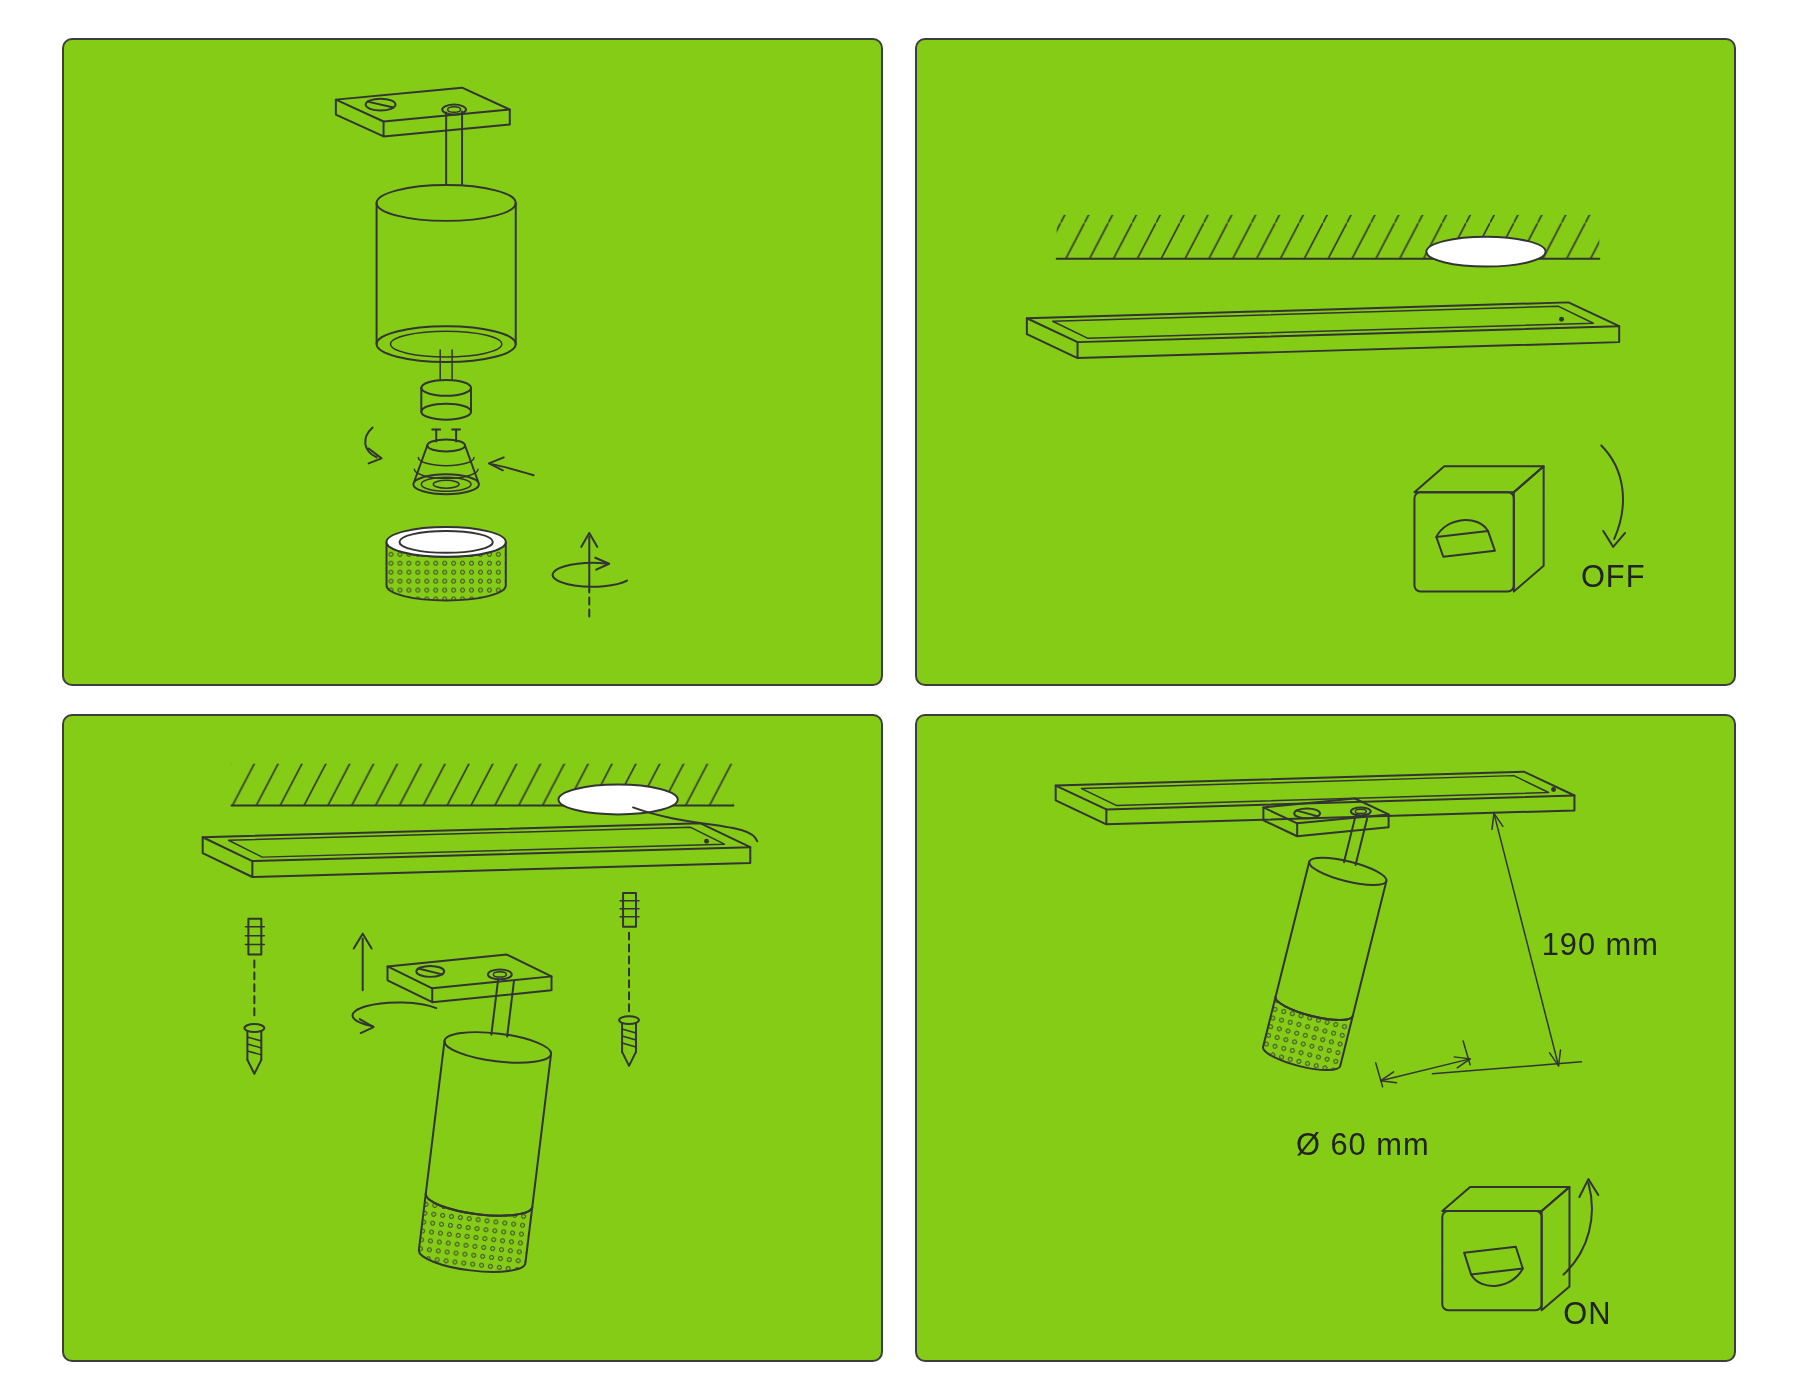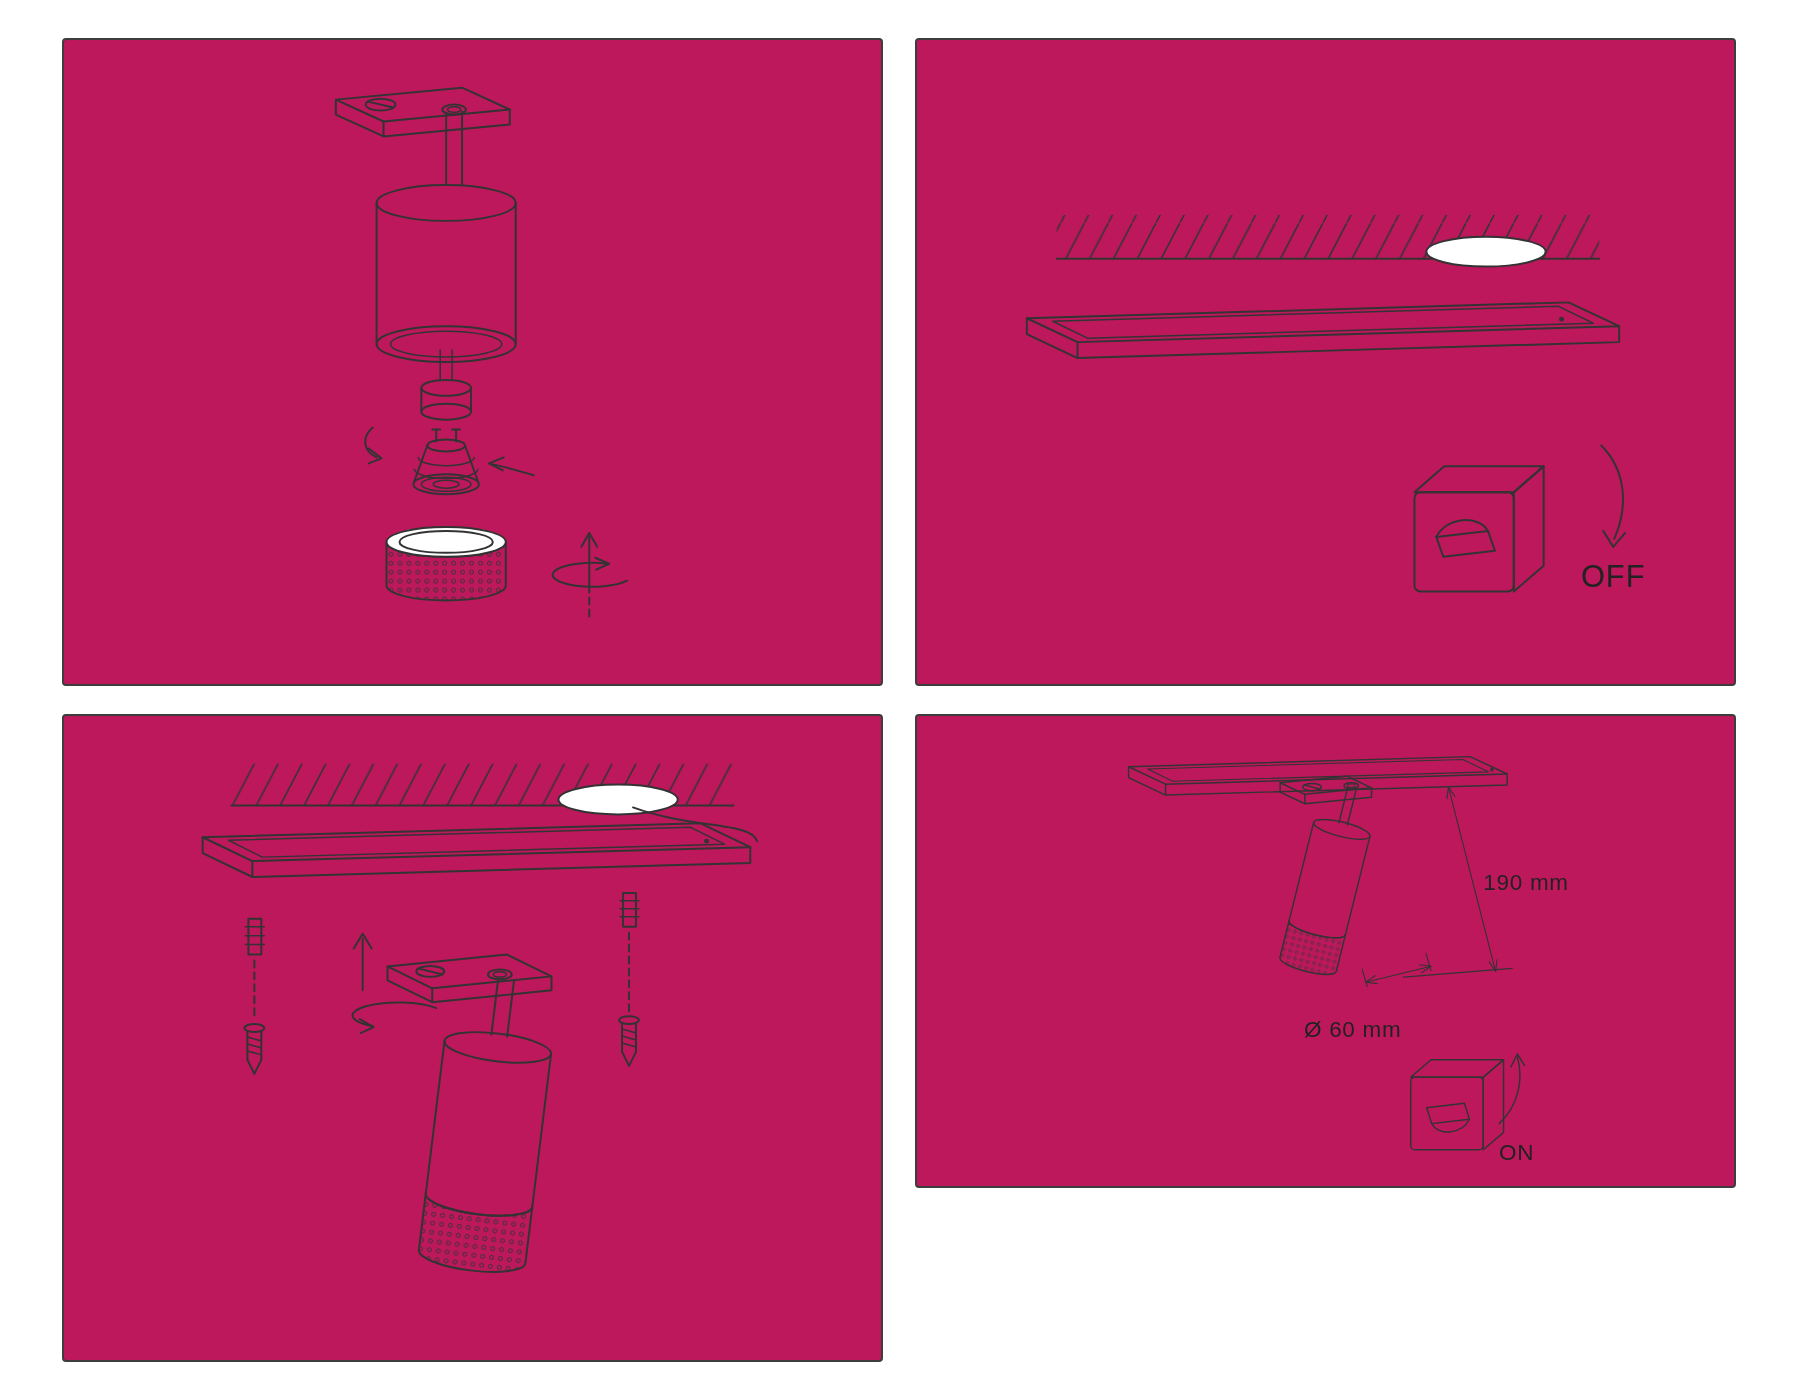--- a/index.html
+++ b/index.html
@@ -1,20 +1,20 @@
 <!DOCTYPE html>
 <html><head>
 <meta charset="utf-8">
 <title>Installation diagram</title>
 <style>
   html,body { margin:0; padding:0; background:#ffffff; }
   .page { position:relative; width:1800px; height:1400px; background:#ffffff;
           font-family:"Liberation Sans", sans-serif; }
-  .panel { position:absolute; box-sizing:border-box; background:#be185d;
-           border:2.5px solid #3d3d3d; border-radius:4px; overflow:hidden; }
+  .panel { position:absolute; box-sizing:border-box; background:#84cc16;
+           border:2.5px solid #3d3d3d; border-radius:10px; overflow:hidden; }
   .panel svg { display:block; width:100%; height:100%; }
   .s  { fill:none; stroke:#333333; stroke-width:2; stroke-linecap:round; stroke-linejoin:round; }
   .s1 { fill:none; stroke:#333333; stroke-width:1.5; stroke-linecap:round; stroke-linejoin:round; }
   .sw { fill:#ffffff; stroke:#333333; stroke-width:2; }
   .sd { stroke:#333333; stroke-width:2; }
   .fd { fill:#333333; stroke:none; }
   .dash { stroke-dasharray:7 5; }
   .lbl { fill:#222222; stroke:none; font-size:31px; letter-spacing:1px;
          font-family:"Liberation Sans", sans-serif; }
 </style>
@@ -217,21 +217,21 @@
         <line class="s" x1="452" y1="266" x2="452" y2="322"></line>
         <ellipse class="s" cx="444" cy="334" rx="54" ry="14"></ellipse>
         <line class="s" x1="390" y1="334" x2="390" y2="489"></line>
         <line class="s" x1="498" y1="334" x2="498" y2="489"></line>
         <path class="s" d="M390 489 A 54 14 0 0 0 498 489"></path>
         <path class="sd" fill="url(#dots3)" d="M390 489 A 54 14 0 0 0 498 489 L498 546 A 54 14 0 0 1 390 546 Z"></path>
       </g>
     </svg>
   </div>
 
-  <div class="panel" style="left:915px; top:714px; width:821px; height:474px;">
+  <div class="panel" style="left:915px; top:714px; width:821px; height:648px;">
     <svg viewBox="0 0 821 648">
       <defs>
         <pattern id="dots4" width="9" height="9" patternUnits="userSpaceOnUse">
           <circle cx="4.5" cy="4.5" r="2" fill="none" stroke="#333" stroke-width="1"></circle>
         </pattern>
       </defs>
 
       <g>
         <path class="s" d="M139 70 L610 56 L661 80 L190 94 Z"></path>
         <path class="s" d="M139 70 L139 85 L190 109 L190 94 M190 109 L661 95 L661 80"></path>

